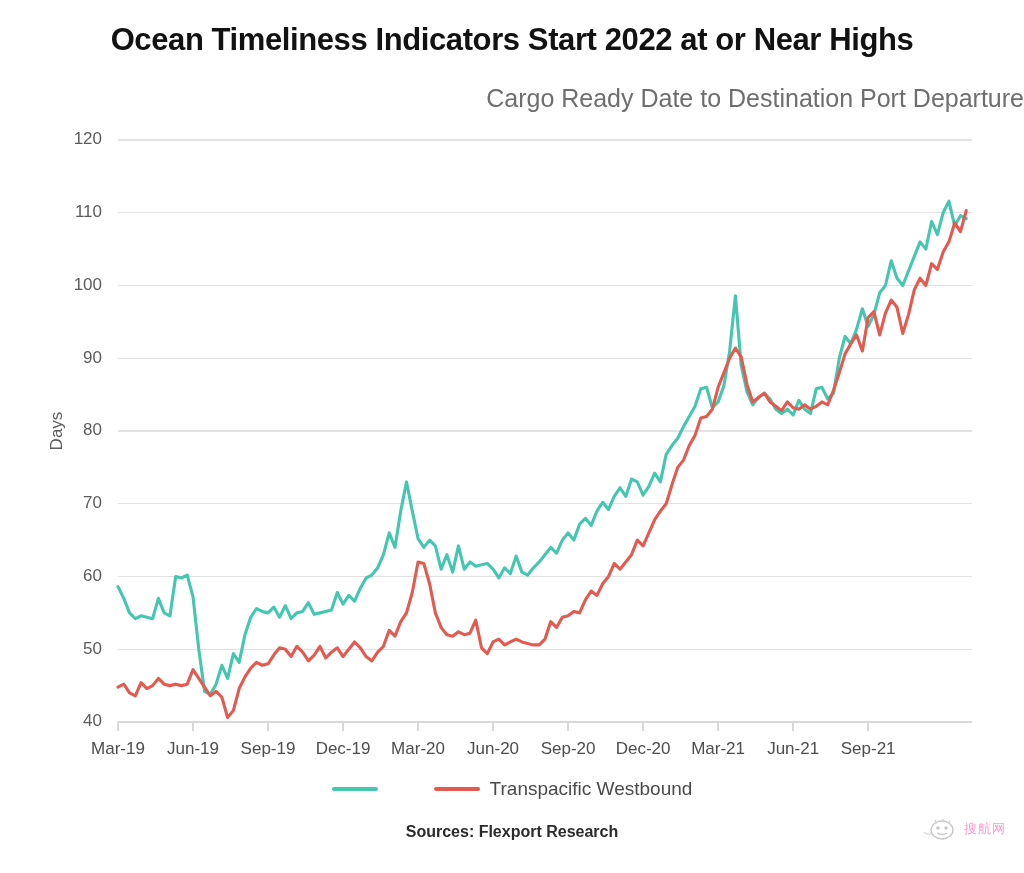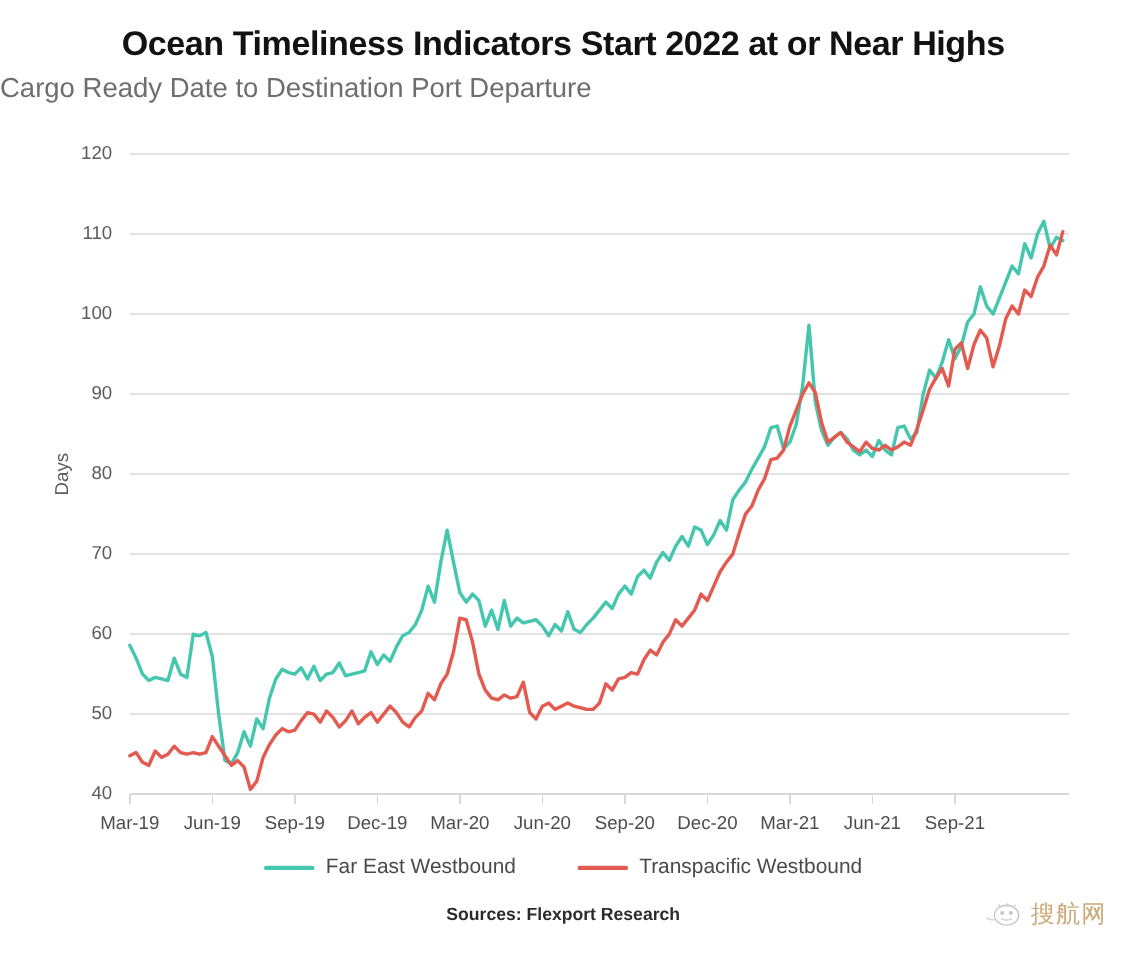--- a/index.html
+++ b/index.html
@@ -31,23 +31,23 @@
     font-size: 31px;
     font-weight: bold;
     letter-spacing: -0.4px;
     color: #121212;
     font-family: "Liberation Sans", sans-serif;
     white-space: nowrap;
   }
   #chart-subtitle {
     position: absolute;
     left: 0;
-    top: 66px;
-    width: 1024px;
-    text-align: left;
+    top: 84px;
+    width: 1024px;
+    text-align: right;
     font-size: 25px;
     font-weight: normal;
     color: #6e6e6e;
     font-family: "Liberation Sans", sans-serif;
     white-space: nowrap;
   }
   #plot-svg {
     position: absolute;
     left: 0;
     top: 0;
@@ -133,22 +133,22 @@
   #watermark {
     position: absolute;
     right: 18px;
     top: 816px;
     display: flex;
     align-items: center;
     gap: 7px;
     opacity: 0.55;
   }
   #watermark-text {
-    font-size: 22px;
-    color: #a16207;
+    font-size: 13px;
+    color: #ec4899;
     font-family: "DejaVu Sans", sans-serif;
     letter-spacing: 1px;
     text-align: center;
   }
 </style>
 </head>
 <body>
 
 <div id="figure">
 
@@ -207,21 +207,20 @@
     <text id="y-axis-title" class="axis-title" x="62" y="431" transform="rotate(-90 62 431)">Days</text>
     <g id="series-lines">
         <polyline points="118,586.685 123.77027027027027,598.325 129.54054054054055,612.875 135.3108108108108,618.6949999999999 141.0810810810811,615.785 146.85135135135135,617.24 152.6216216216216,618.6949999999999 158.3918918918919,598.325 164.16216216216216,612.875 169.93243243243245,615.785 175.7027027027027,576.5 181.47297297297297,577.955 187.24324324324323,575.045 193.01351351351352,596.87 198.7837837837838,649.25 204.55405405405406,691.4449999999999 210.32432432432432,694.355 216.09459459459458,684.17 221.86486486486487,665.255 227.63513513513513,678.35 233.40540540540542,653.615 239.17567567567568,662.345 244.94594594594594,634.7 250.71621621621622,617.24 256.48648648648646,608.51 262.2567567567568,611.42 268.02702702702703,612.875 273.7972972972973,607.0550000000001 279.5675675675676,617.24 285.3378378378378,605.6 291.1081081081081,618.6949999999999 296.8783783783784,612.875 302.64864864864865,611.42 308.4189189189189,602.69 314.18918918918916,614.33 319.9594594594595,612.875 325.72972972972974,611.42 331.5,609.965 337.27027027027026,592.505 343.0405405405405,604.145 348.81081081081084,595.415 354.5810810810811,601.235 360.35135135135135,588.14 366.1216216216216,577.955 371.8918918918919,575.045 377.6621621621622,567.77 383.43243243243245,554.675 389.2027027027027,532.85 394.97297297297297,547.4 400.7432432432432,511.025 406.5135135135135,481.925 412.28378378378375,511.025 418.05405405405406,538.67 423.8243243243243,547.4 429.5945945945946,540.125 435.36486486486484,545.9449999999999 441.13513513513516,569.225 446.9054054054054,554.675 452.6756756756757,572.135 458.44594594594594,545.9449999999999 464.21621621621625,569.225 469.9864864864865,561.95 475.7567567567568,566.315 481.52702702702703,564.86 487.2972972972973,563.405 493.06756756756755,569.225 498.8378378378378,577.955 504.60810810810807,567.77 510.3783783783784,573.59 516.1486486486486,556.13 521.918918918919,572.135 527.6891891891892,575.045 533.4594594594595,567.77 539.2297297297298,561.95 545,554.675 550.7702702702703,547.4 556.5405405405405,553.22 562.3108108108108,540.125 568.081081081081,532.85 573.8513513513514,540.125 579.6216216216217,524.12 585.3918918918919,518.3 591.1621621621622,525.575 596.9324324324325,511.025 602.7027027027027,502.29499999999996 608.4729729729729,509.56999999999994 614.2432432432432,496.475 620.0135135135135,487.745 625.7837837837837,496.475 631.5540540540541,479.015 637.3243243243244,481.925 643.0945945945946,495.02 648.8648648648649,486.28999999999996 654.6351351351351,473.19499999999994 660.4054054054054,481.925 666.1756756756756,454.28000000000003 671.9459459459459,445.55 677.7162162162161,438.27500000000003 683.4864864864865,426.63500000000005 689.2567567567568,416.45 695.027027027027,406.26499999999993 700.7972972972973,388.805 706.5675675675675,387.35 712.3378378378378,407.71999999999997 718.1081081081081,401.9 723.8783783783783,385.895 729.6486486486486,350.975 735.418918918919,295.68500000000006 741.1891891891892,365.525 746.9594594594595,391.7149999999999 752.7297297297297,404.81000000000006 758.5,397.5350000000001 764.2702702702703,393.16999999999996 770.0405405405405,398.98999999999995 775.8108108108108,409.175 781.581081081081,413.53999999999996 787.3513513513514,409.175 793.1216216216217,414.99499999999995 798.8918918918919,400.445 804.6621621621622,409.175 810.4324324324325,413.53999999999996 816.2027027027027,388.805 821.972972972973,387.35 827.7432432432432,398.98999999999995 833.5135135135135,393.16999999999996 839.2837837837839,358.25 845.0540540540541,336.425 850.8243243243244,343.7 856.5945945945946,329.15 862.3648648648649,308.78000000000003 868.1351351351351,326.23999999999995 873.9054054054054,314.6 879.6756756756756,292.775 885.4459459459459,285.5 891.2162162162161,260.76499999999993 896.9864864864865,278.225 902.7567567567568,285.5 908.527027027027,270.95 914.2972972972973,256.4 920.0675675675675,241.85000000000002 925.8378378378378,249.125 931.6081081081081,221.48000000000002 937.3783783783783,234.575 943.1486486486486,212.75 948.918918918919,201.11 954.6891891891892,225.84499999999997 960.4594594594595,215.66000000000008 966.2297297297297,218.57" class="dataline" stroke="#45C6AE"></polyline>
         <polyline points="118,687.08 123.77027027027027,684.17 129.54054054054055,692.9 135.3108108108108,695.81 141.0810810810811,682.715 146.85135135135135,688.535 152.6216216216216,685.625 158.3918918918919,678.35 164.16216216216216,684.17 169.93243243243245,685.625 175.7027027027027,684.17 181.47297297297297,685.625 187.24324324324323,684.17 193.01351351351352,669.62 198.7837837837838,678.35 204.55405405405406,687.08 210.32432432432432,695.81 216.09459459459458,691.4449999999999 221.86486486486487,697.265 227.63513513513513,717.635 233.40540540540542,710.36 239.17567567567568,688.535 244.94594594594594,676.895 250.71621621621622,668.165 256.48648648648646,662.345 262.2567567567568,665.255 268.02702702702703,663.8 273.7972972972973,655.0699999999999 279.5675675675676,647.795 285.3378378378378,649.25 291.1081081081081,656.525 296.8783783783784,646.34 302.64864864864865,652.16 308.4189189189189,660.89 314.18918918918916,655.0699999999999 319.9594594594595,646.34 325.72972972972974,657.98 331.5,652.16 337.27027027027026,647.795 343.0405405405405,656.525 348.81081081081084,649.25 354.5810810810811,641.975 360.35135135135135,647.795 366.1216216216216,656.525 371.8918918918919,660.89 377.6621621621622,652.16 383.43243243243245,646.34 389.2027027027027,630.335 394.97297297297297,636.155 400.7432432432432,621.605 406.5135135135135,612.875 412.28378378378375,592.505 418.05405405405406,561.95 423.8243243243243,563.405 429.5945945945946,583.775 435.36486486486484,612.875 441.13513513513516,627.425 446.9054054054054,634.7 452.6756756756757,636.155 458.44594594594594,631.79 464.21621621621625,634.7 469.9864864864865,633.245 475.7567567567568,620.15 481.52702702702703,647.795 487.2972972972973,653.615 493.06756756756755,641.975 498.8378378378378,639.065 504.60810810810807,644.885 510.3783783783784,641.975 516.1486486486486,639.065 521.918918918919,641.975 527.6891891891892,643.4300000000001 533.4594594594595,644.885 539.2297297297298,644.885 545,639.065 550.7702702702703,621.605 556.5405405405405,627.425 562.3108108108108,617.24 568.081081081081,615.785 573.8513513513514,611.42 579.6216216216217,612.875 585.3918918918919,599.78 591.1621621621622,591.05 596.9324324324325,595.415 602.7027027027027,583.775 608.4729729729729,576.5 614.2432432432432,563.405 620.0135135135135,569.225 625.7837837837837,561.95 631.5540540540541,554.675 637.3243243243244,540.125 643.0945945945946,545.9449999999999 648.8648648648649,532.85 654.6351351351351,519.755 660.4054054054054,511.025 666.1756756756756,503.75 671.9459459459459,484.83500000000004 677.7162162162161,467.375 683.4864864864865,460.09999999999997 689.2567567567568,445.55 695.027027027027,435.36499999999995 700.7972972972973,417.90500000000003 706.5675675675675,416.45 712.3378378378378,409.175 718.1081081081081,387.35 723.8783783783783,372.8 729.6486486486486,358.25 735.418918918919,348.06499999999994 741.1891891891892,356.79499999999996 746.9594594594595,384.43999999999994 752.7297297297297,401.9 758.5,397.5350000000001 764.2702702702703,393.16999999999996 770.0405405405405,401.9 775.8108108108108,406.26499999999993 781.581081081081,410.63000000000005 787.3513513513514,401.9 793.1216216216217,407.71999999999997 798.8918918918919,409.175 804.6621621621622,404.81000000000006 810.4324324324325,409.175 816.2027027027027,406.26499999999993 821.972972972973,401.9 827.7432432432432,404.81000000000006 833.5135135135135,390.26000000000005 839.2837837837839,372.8 845.0540540540541,353.88500000000005 850.8243243243244,343.7 856.5945945945946,334.96999999999997 862.3648648648649,350.975 868.1351351351351,317.51000000000005 873.9054054054054,311.68999999999994 879.6756756756756,334.96999999999997 885.4459459459459,313.145 891.2162162162161,300.05 896.9864864864865,307.325 902.7567567567568,333.51499999999993 908.527027027027,314.6 914.2972972972973,289.86499999999995 920.0675675675675,278.225 925.8378378378378,285.5 931.6081081081081,263.675 937.3783783783783,269.49499999999995 943.1486486486486,252.03500000000008 948.918918918919,241.85000000000002 954.6891891891892,222.93500000000006 960.4594594594595,231.66499999999996 966.2297297297297,210.56750000000005" class="dataline" stroke="#E35A50"></polyline>
       </g>
   </svg>
 
   <div id="legend">
       <div class="legend-entry">
         <span class="legend-swatch" style="background: rgb(69, 198, 174);"></span>
-        <span class="legend-label">Far East Westbound</span>
       </div>
       <div class="legend-entry">
         <span class="legend-swatch" style="background: rgb(227, 90, 80);"></span>
         <span class="legend-label">Transpacific Westbound</span>
       </div>
     </div>
 
   <div id="source-note">Sources: Flexport Research</div>
 
   <div id="watermark">

